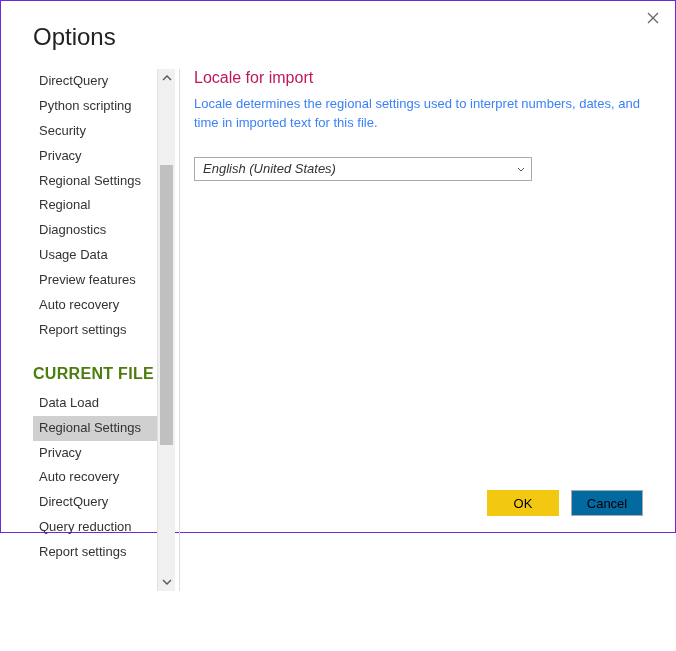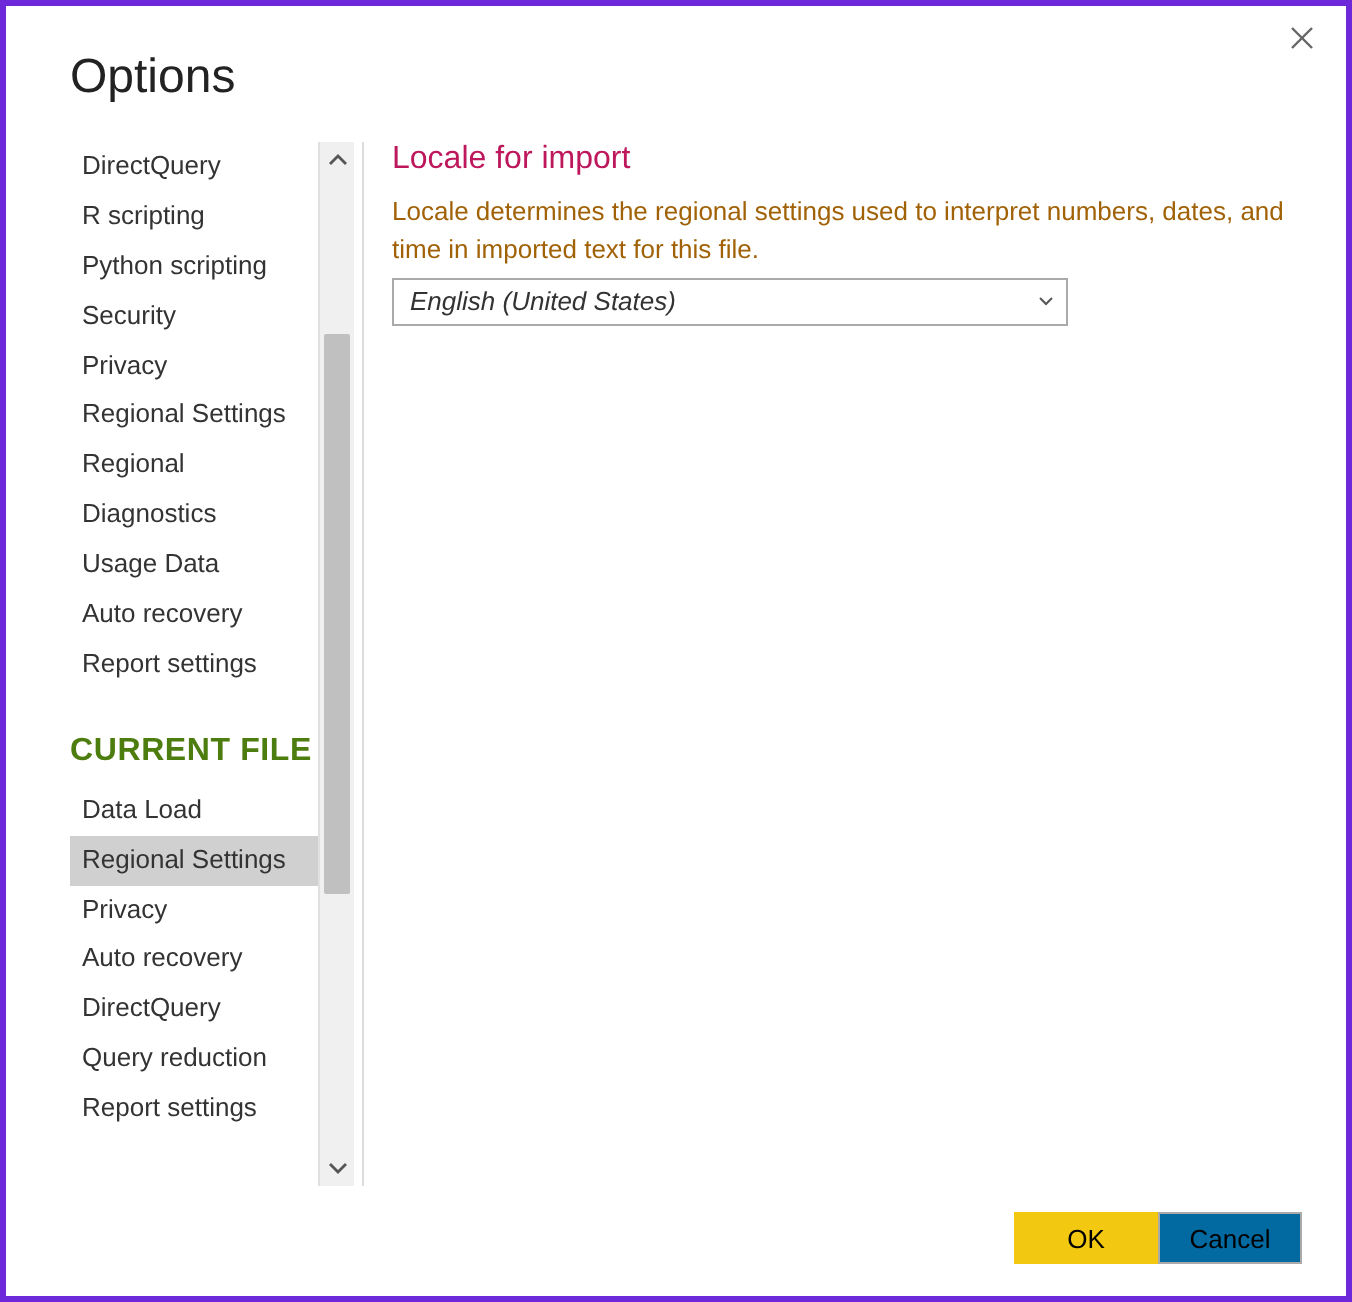--- a/index.html
+++ b/index.html
@@ -7,22 +7,22 @@
       font-family: "Segoe UI", -apple-system, sans-serif;
       font-size: 13px;
       color: #333;
       background: #fff;
       width: 676px;
       height: 651px;
       overflow: hidden;
     }
     .dialog {
       width: 676px;
-      height: 651px;
-      border: 3px solid #6d28d9;
+      height: 533px;
+      border: 1px solid #6d28d9;
       position: relative;
       background: #fff;
     }
     .close-btn {
       position: absolute;
       top: 10px;
       right: 14px;
       width: 16px;
       height: 16px;
       cursor: pointer;
@@ -107,23 +107,23 @@
       padding: 0 6px 0 14px;
     }
     .main-heading {
       font-size: 16px;
       font-weight: 400;
       color: #be185d;
       margin-bottom: 8px;
     }
     .main-desc {
       font-size: 13px;
-      color: #a16207;
+      color: #3b82f6;
       line-height: 1.45;
-      margin-bottom: 4px;
+      margin-bottom: 24px;
     }
     .select {
       width: 338px;
       height: 24px;
       border: 1px solid #aaa;
       display: flex;
       align-items: center;
       justify-content: space-between;
       padding: 0 6px 0 8px;
       cursor: pointer;
@@ -132,23 +132,23 @@
       background: #fff;
       font-style: italic;
     }
     .select-caret {
       color: #555;
       font-size: 10px;
     }
     .footer {
       position: absolute;
       bottom: 16px;
-      right: 22px;
-      display: flex;
-      gap: 0;
+      right: 32px;
+      display: flex;
+      gap: 12px;
     }
     .btn {
       min-width: 72px;
       height: 26px;
       border: 1px solid #aaa;
       background: #0369a1;
       font-size: 13px;
       cursor: pointer;
       display: inline-flex;
       align-items: center;
@@ -170,28 +170,28 @@
         <line x1="1" y1="1" x2="11" y2="11" stroke="#666" stroke-width="1.2"></line>
         <line x1="11" y1="1" x2="1" y2="11" stroke="#666" stroke-width="1.2"></line>
       </svg>
   </div>
   <div class="dialog-title">Options</div>
 
   <div class="body">
     <div class="sidebar-container">
       <div class="sidebar">
         <div class="sidebar-item">DirectQuery</div>
-        <div class="sidebar-item">R scripting</div>
         <div class="sidebar-item">Python scripting</div>
         <div class="sidebar-item">Security</div>
         <div class="sidebar-item">Privacy</div>
         <div class="sidebar-item">Regional Settings</div>
         <div class="sidebar-item">Regional</div>
         <div class="sidebar-item">Diagnostics</div>
         <div class="sidebar-item">Usage Data</div>
+        <div class="sidebar-item">Preview features</div>
         <div class="sidebar-item">Auto recovery</div>
         <div class="sidebar-item">Report settings</div>
 
         <div class="sidebar-group">CURRENT FILE</div>
 
         <div class="sidebar-item">Data Load</div>
         <div class="sidebar-item selected">Regional Settings</div>
         <div class="sidebar-item">Privacy</div>
         <div class="sidebar-item">Auto recovery</div>
         <div class="sidebar-item">DirectQuery</div>

